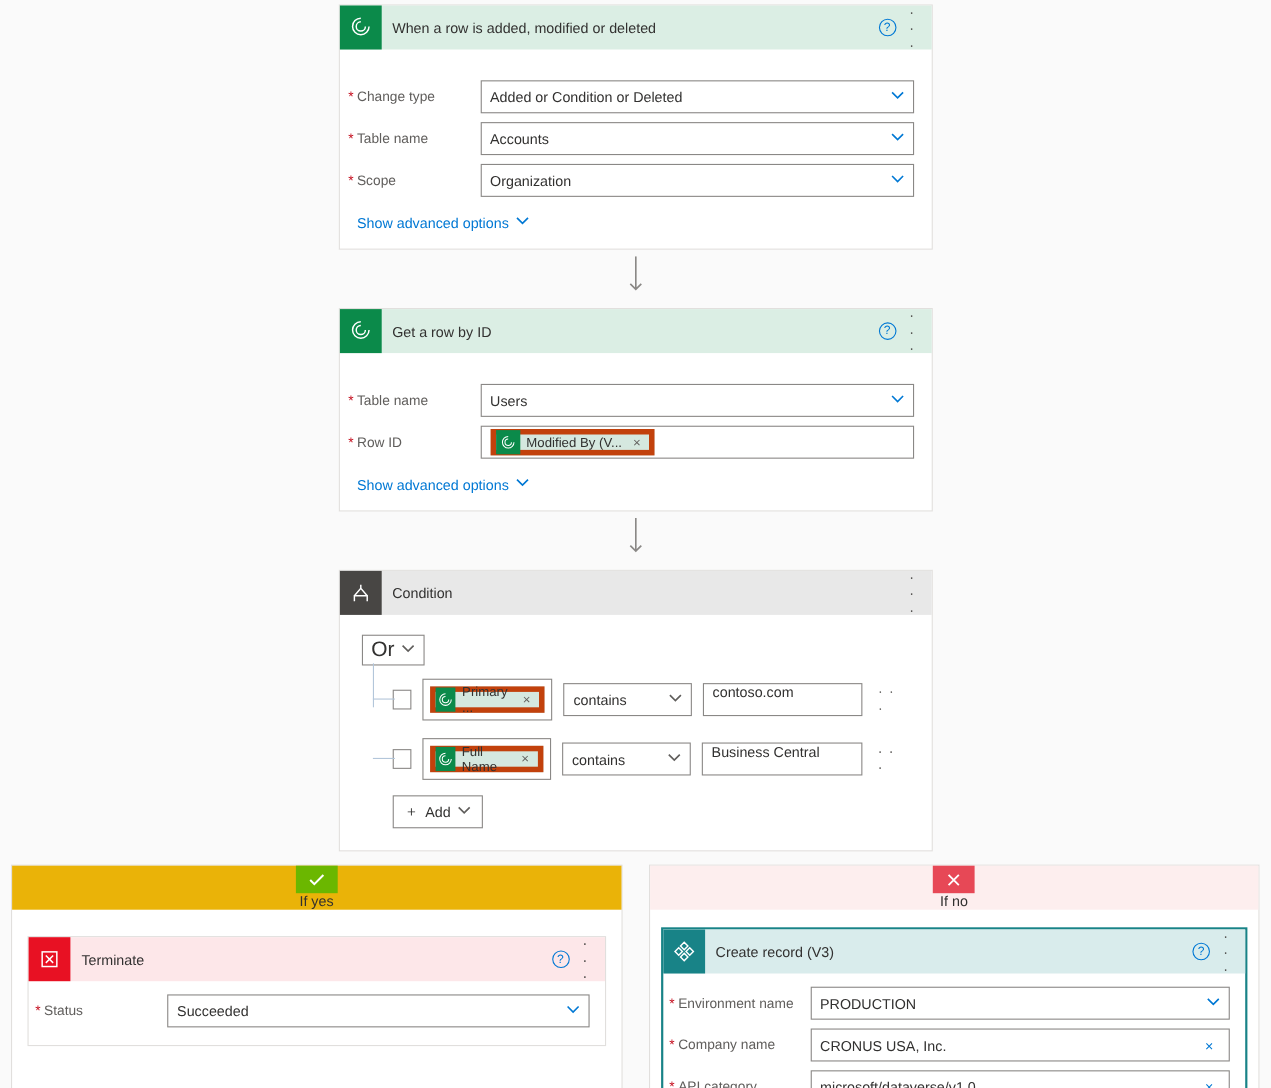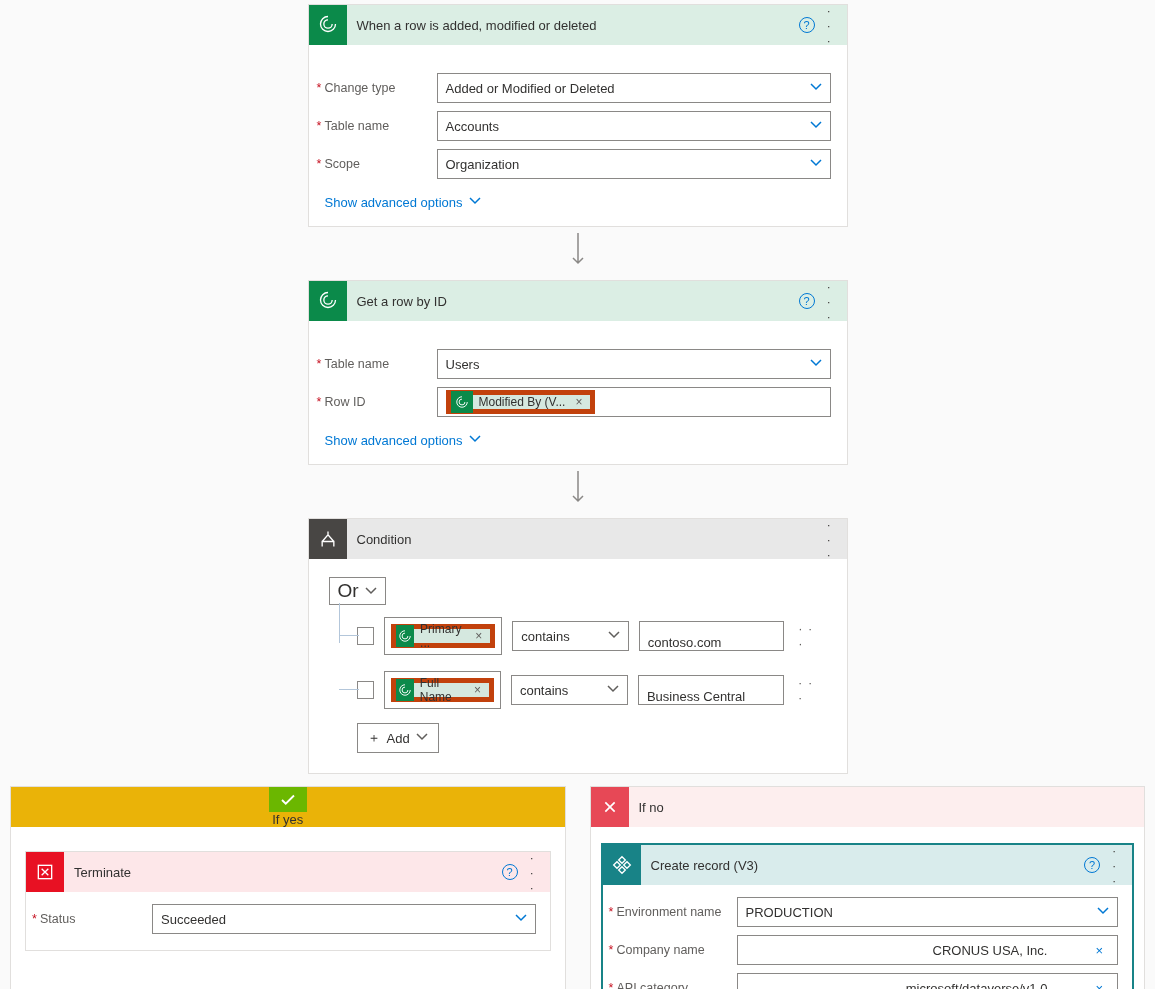--- a/index.html
+++ b/index.html
@@ -23,21 +23,21 @@
   .card-menu  { color:#484644; padding:0 10px; width:30px; letter-spacing:1px; cursor:pointer; }
 
   .card-body { padding:22px 16px 12px 16px; }
   .row { display:flex; align-items:center; min-height:34px; margin:4px 0; }
   .lbl { width:112px; font-size:12.5px; color:#605e5c; position:relative; }
   .lbl.req::before { content:"*"; color:#c50f1f; position:absolute; left:-8px; }
   .ctrl { flex:1; }
   .select, .input { width:100%; height:30px; border:1px solid #8a8886; background:#fff; padding:0 8px; display:flex; align-items:center; justify-content:space-between; font-size:13px; }
   .select .chev { color:#0078d4; }
   .input { justify-content:flex-start; }
-  .input.withx { justify-content:flex-end;gap:42px; }
+  .input.withx { justify-content:space-between;gap:42px; }
   .clear-x { color:#0078d4; padding:0 6px; cursor:pointer; }
   .advlink { color:#0078d4; display:inline-flex; align-items:center; gap:6px; margin-top:6px; font-size:13px; cursor:pointer; padding:4px 0;}
   .advlink .chev { color:#0078d4; }
 
   .token { display:inline-flex; align-items:center; background:#d5e8df; border:5px solid #c2410c; height:24px; padding:0 4px 0 0; gap:6px; font-size:12px;}
   .token .tki { width:22px; height:22px; background:#0b8a4a; display:flex; align-items:center; justify-content:center; }
   .token .tki svg { width:14px; height:14px; }
   .token .x { padding:0 4px; color:#605e5c; cursor:pointer; }
 
   .down-arrow { width:540px; margin:0 auto; text-align:center; padding:6px 0; }
@@ -46,30 +46,30 @@
   
   .cond-body { padding:18px 20px 20px 20px; }
   .or-pill { display:inline-flex; align-items:center; border:1px solid #8a8886; height:28px; padding:0 8px; font-size:19px; gap:6px; }
   .rules { margin-top:10px; }
   .rule { display:flex; align-items:center; gap:10px; height:42px; margin:10px 0 12px 0; position:relative; }
   .tree-line { position:absolute; left:10px; top:-12px; bottom:14px; width:14px; border-left:1px solid #b3c6da; }
   .tree-h { position:absolute; left:10px; top:20px; width:20px; border-top:1px solid #b3c6da; }
   .chk { width:18px; height:18px; border:1px solid #8a8886; background:#fff; margin-left:28px; }
   .rule .fld { width:120px; height:38px; border:1px solid #8a8886; display:flex; align-items:center; padding:0 6px; }
   .rule .op  { width:120px; height:30px; border:1px solid #8a8886; display:flex; align-items:center; justify-content:space-between; padding:0 8px; }
-  .rule .val { width:150px; height:30px; border:1px solid #8a8886; display:flex; align-items:flex-end; padding:0 8px; }
+  .rule .val { width:150px; height:30px; border:1px solid #8a8886; display:flex; align-items:flex-start; padding:0 8px; }
   .rule .menu { color:#605e5c; padding:0 4px; letter-spacing:1px; cursor:pointer; }
   .add-btn { display:inline-flex; align-items:center; gap:6px; border:1px solid #8a8886; height:30px; padding:0 10px; margin-left:28px; }
 
   
   .branches { display:flex; gap:24px; margin:12px 10px 0 10px; align-items:flex-start; }
   .branch { flex:1; background:#fff; border:1px solid #e1dfdd; min-height:260px; display:flex; flex-direction:column; }
   .branch-header { height:40px; display:flex; align-items:center; }
   .branch-header.yes { background:#eab308;flex-direction:column; }
-  .branch-header.no  { background:#fdeeee; }
+  .branch-header.no  { background:#fdeeee;flex-direction:column; }
   .bicon { width:38px; height:40px; display:flex; align-items:center; justify-content:center; color:#fff; }
   .bicon.yes { background:#6bb700; }
   .bicon.no  { background:#e74856; }
   .branch-body { padding:24px 14px 22px 14px; flex:1; display:flex; flex-direction:column; align-items:center; }
   .inner-card { width:100%; border:1px solid #e1dfdd; }
   .inner-card.bcsel { border:2px solid #188387; }
   .inner-body { padding:6px 14px 10px 14px; }
 
   .addaction { color:#ec4899; display:flex; align-items:center; gap:8px; margin-top:48px; cursor:pointer; }
   .addaction svg { width:18px; height:18px; }
@@ -96,21 +96,21 @@
       <div class="card-help">
           <span class="help-circle">?</span>
         </div>
       <div class="card-menu">· · ·</div>
     </div>
     <div class="card-body">
       <div class="row">
         <div class="lbl req">Change type</div>
         <div class="ctrl">
           <div class="select">
-            <span>Added or Modified or Deleted</span>
+            <span>Added or Condition or Deleted</span>
             <span class="chev"><svg viewBox="0 0 12 12">
                   <path d="M1 3l5 5 5-5" fill="none" stroke="#0078d4" stroke-width="1.5"></path>
                 </svg></span>
           </div>
         </div>
       </div>
       <div class="row">
         <div class="lbl req">Table name</div>
         <div class="ctrl">
           <div class="select">

